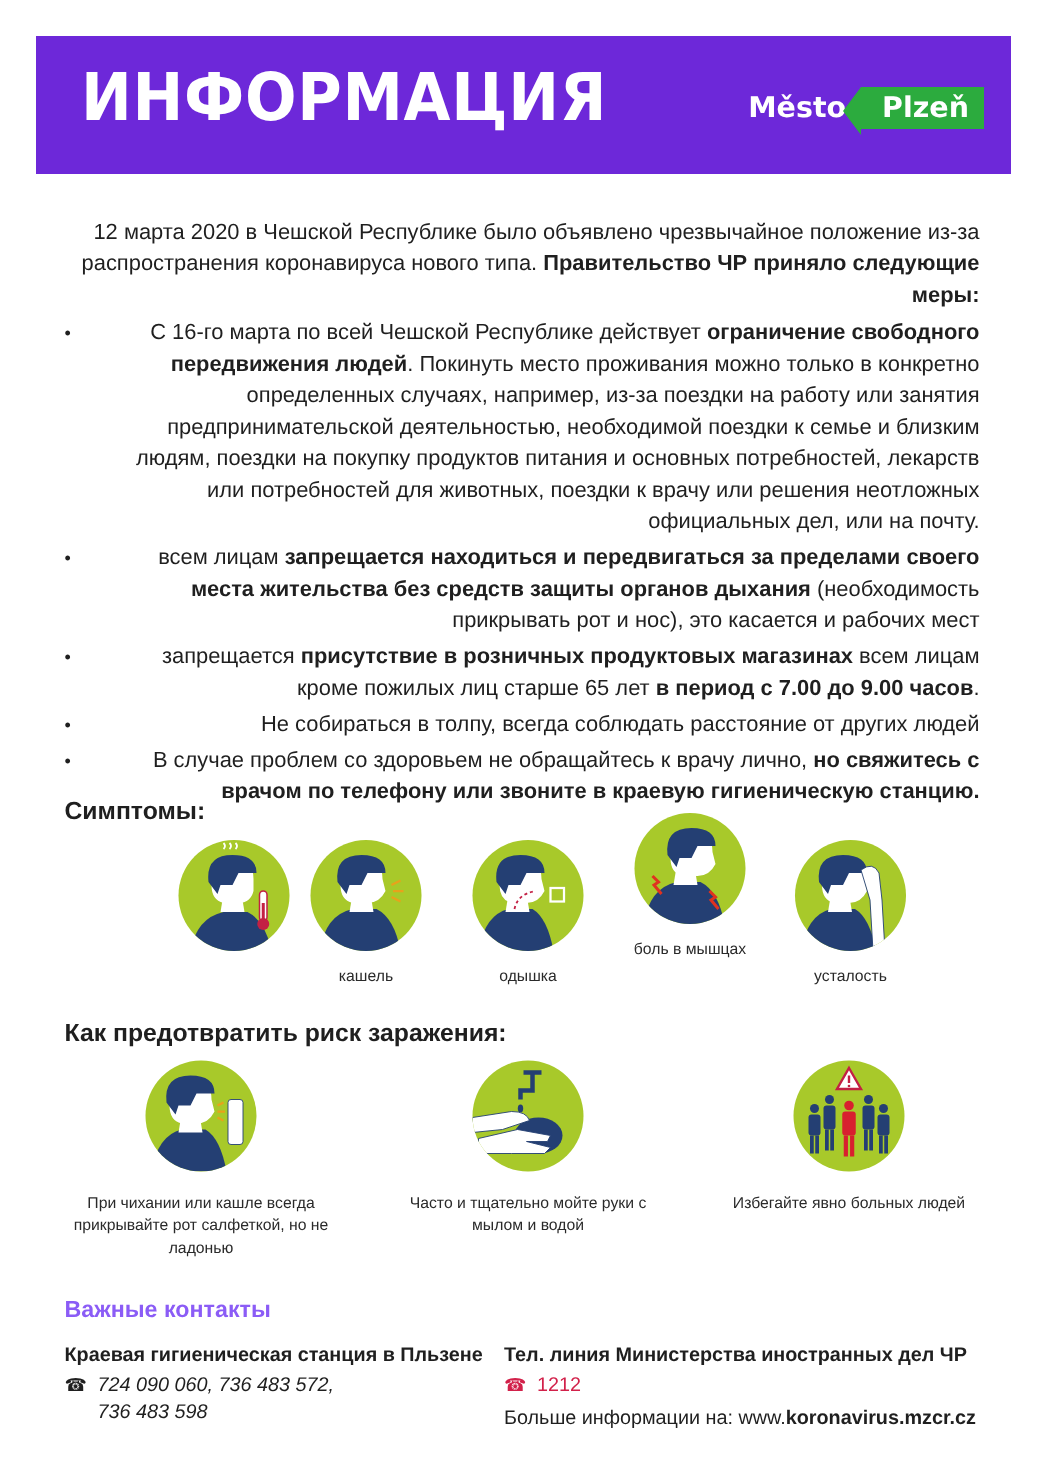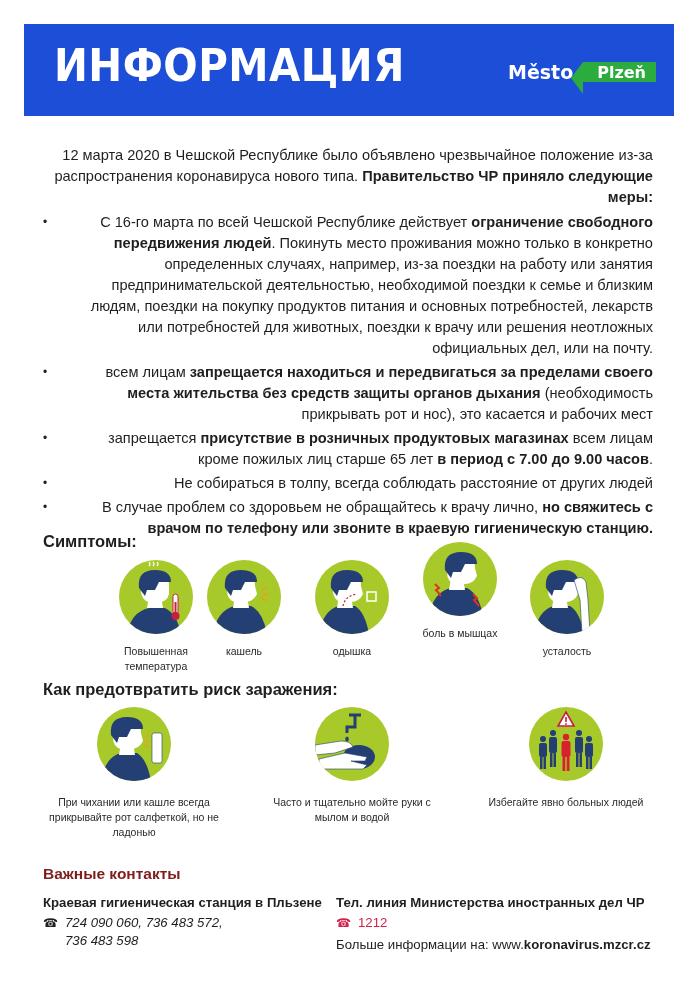--- a/index.html
+++ b/index.html
@@ -1,34 +1,34 @@
 <!DOCTYPE html>
 <html><head>
 <meta charset="utf-8">
 <style>
   * { box-sizing: border-box; margin: 0; padding: 0; }
   html, body { width: 697px; height: 986px; background: #ffffff; overflow: hidden; }
   body { font-family: "Liberation Sans", "DejaVu Sans", sans-serif; color: #1f1f1f; position: relative; }
 
   .banner {
     position: absolute; left: 24px; top: 24px; width: 650px; height: 92px;
-    background: #1d4ed8;
+    background: #6d28d9;
     padding-left: 16px;
   }
   .banner-title {
     position: absolute; left: 30px; top: 16px;
     font-family: "DejaVu Sans", sans-serif; font-weight: bold; font-size: 44px;
     color: #ffffff; letter-spacing: 0.5px; transform: scaleX(0.92); transform-origin: left center;
   }
   .logo { position: absolute; right: 18px; top: 32px; height: 32px; display: flex; align-items: center; }
   .logo-mesto { font-family: "DejaVu Sans", sans-serif; font-weight: bold; font-size: 19px; color: #ffffff; margin-right: 10px; }
   .logo-plzen {
-    position: relative; background: #2cab3e; height: 20px; padding: 0 10px 0 14px;
+    position: relative; background: #2cab3e; height: 28px; padding: 0 10px 0 14px;
     display: flex; align-items: center;
-    font-family: "DejaVu Sans", sans-serif; font-weight: bold; font-size: 16px; color: #ffffff;
+    font-family: "DejaVu Sans", sans-serif; font-weight: bold; font-size: 19px; color: #ffffff;
   }
   .logo-plzen::before {
     content: ""; position: absolute; left: -12px; top: 0;
     border-top: 16px solid transparent; border-bottom: 16px solid transparent; border-right: 12px solid #2cab3e;
   }
 
   .content { position: absolute; left: 43px; top: 145px; width: 610px; font-size: 14.6px; line-height: 21px; text-align: right; }
   .intro { margin-bottom: 4px; }
   b { font-weight: bold; }
   ul.measures { list-style: none; }
@@ -41,21 +41,21 @@
   .symptom { position: absolute; width: 120px; text-align: center; }
   .circle {
     width: 74px; height: 74px; border-radius: 50%; background: #a8c92a; margin: 0 auto;
     position: relative; overflow: hidden;
   }
   .caption { font-size: 10.5px; line-height: 15px; color: #2a2a2a; margin-top: 10px; }
 
   .prevent { position: absolute; width: 180px; text-align: center; }
   .prevent .caption { margin-top: 14px; }
 
-  .contacts-title { position: absolute; left: 43px; top: 865px; color: #7f1d1d; font-weight: bold; font-size: 15.5px; }
+  .contacts-title { position: absolute; left: 43px; top: 865px; color: #8b5cf6; font-weight: bold; font-size: 15.5px; }
   .contact-left { position: absolute; left: 43px; top: 894px; width: 290px; font-size: 13.2px; line-height: 18px; }
   .contact-right { position: absolute; left: 336px; top: 894px; width: 330px; font-size: 13.2px; line-height: 18px; }
   .contact-name { font-weight: bold; }
   .phone-line { display: flex; margin-top: 2px; }
   .phone-icon { width: 22px; flex: 0 0 22px; font-size: 12px; }
   .red { color: #d2214a; }
   .more-info { margin-top: 4px; }
 </style>
 </head>
 <body>
@@ -99,21 +99,20 @@
       <path d="M8 74 Q12 52 30 48 L46 48 Q58 54 62 74 Z" fill="#243f73"></path>
       <path d="M28 48 L30 36 L42 36 L44 48 Z" fill="#ffffff"></path>
       <path d="M22 30 Q20 14 36 12 Q50 12 50 26 L50 34 Q48 42 40 42 L30 42 Q22 40 22 30 Z" fill="#ffffff"></path>
       <path d="M20 28 Q18 10 36 10 Q52 10 52 22 L40 22 L36 30 L28 30 L26 36 Z" fill="#243f73"></path>
       <path d="M30 6 q2 -2 0 -4 M34 6 q2 -2 0 -4 M38 6 q2 -2 0 -4" stroke="#fff" stroke-width="1.2" fill="none"></path>
       <rect x="54" y="34" width="5" height="20" rx="2.5" fill="#fff" stroke="#c32044" stroke-width="1"></rect>
       <circle cx="56.5" cy="56" r="4" fill="#c32044"></circle>
       <rect x="55.5" y="42" width="2" height="12" fill="#c32044"></rect>
     </svg>
   </div>
-  <div class="caption">Повышенная температура</div>
 </div>
 
 <div class="symptom" style="left:184px; top:560px;">
   <div class="circle">
     <svg width="74" height="74" viewBox="0 0 74 74">
       <path d="M6 74 Q10 50 28 46 L44 46 Q56 52 60 74 Z" fill="#243f73"></path>
       <path d="M26 48 L28 36 L40 36 L42 48 Z" fill="#ffffff"></path>
       <path d="M20 30 Q18 14 34 12 Q48 12 48 26 L50 34 Q46 42 38 42 L28 42 Q20 40 20 30 Z" fill="#ffffff"></path>
       <path d="M18 28 Q16 10 34 10 Q50 10 50 22 L38 22 L34 30 L26 30 L24 36 Z" fill="#243f73"></path>
       <path d="M54 30 l6 -3 M55 34 l7 0 M54 38 l6 3" stroke="#e8a21b" stroke-width="1.5"></path>

